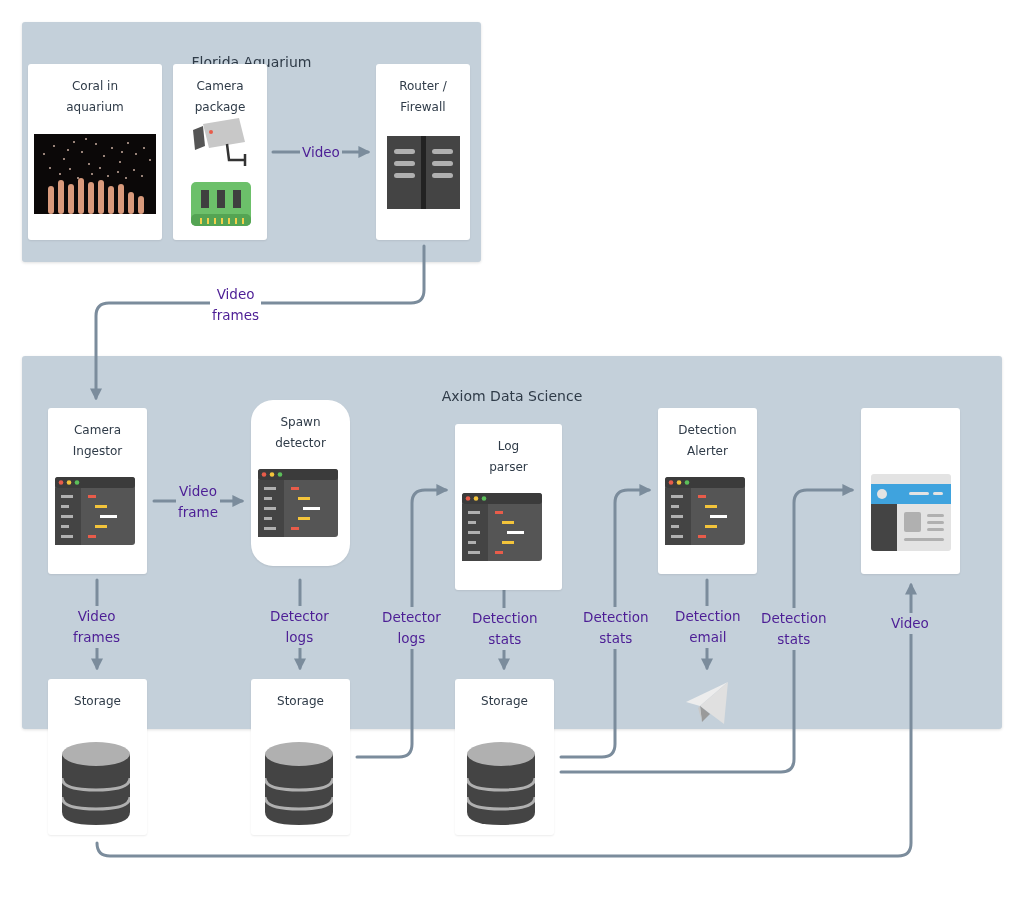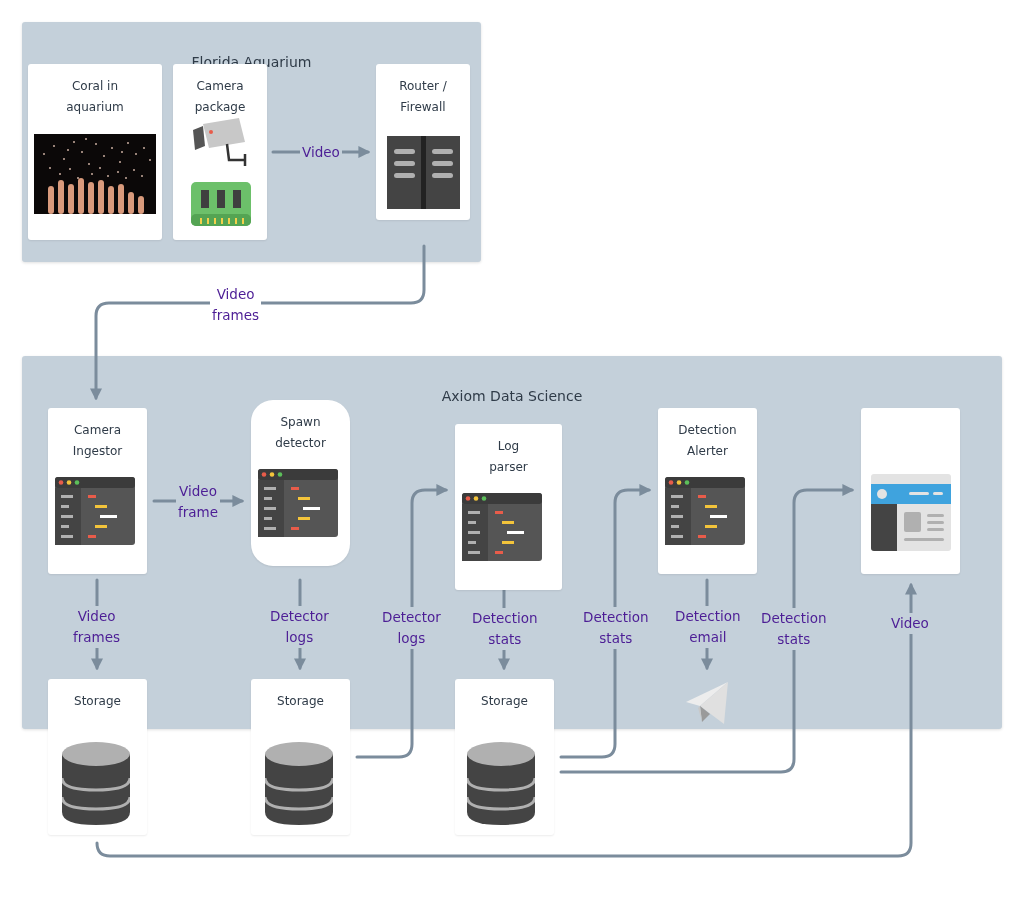--- a/index.html
+++ b/index.html
@@ -122,21 +122,21 @@
       <line x1="31" y1="36" x2="31" y2="42"></line>
         <line x1="38" y1="36" x2="38" y2="42"></line>
         <line x1="45" y1="36" x2="45" y2="42"></line>
       <line x1="52" y1="36" x2="52" y2="42"></line>
     </g>
   </svg>
 </div>
 
 <div class="lbl" style="left:300px;top:142px;">Video</div>
 
-<div class="card" style="left:376px;top:64px;width:94px;height:156px;">
+<div class="card" style="left:376px;top:64px;width:94px;height:176px;">
   <div class="card-title">Router /
 Firewall</div>
   <svg class="icon" style="left:11px;top:72px;" width="73" height="73" viewBox="0 0 73 73">
     <rect x="0" y="0" width="73" height="73" fill="#444"></rect>
     <rect x="34" y="0" width="5" height="73" fill="#222"></rect>
     <g fill="#b0b0b0">
       <rect x="7" y="13" width="21" height="5" rx="2.5"></rect>
         <rect x="7" y="25" width="21" height="5" rx="2.5"></rect>
         <rect x="7" y="37" width="21" height="5" rx="2.5"></rect>
       <rect x="45" y="13" width="21" height="5" rx="2.5"></rect>

